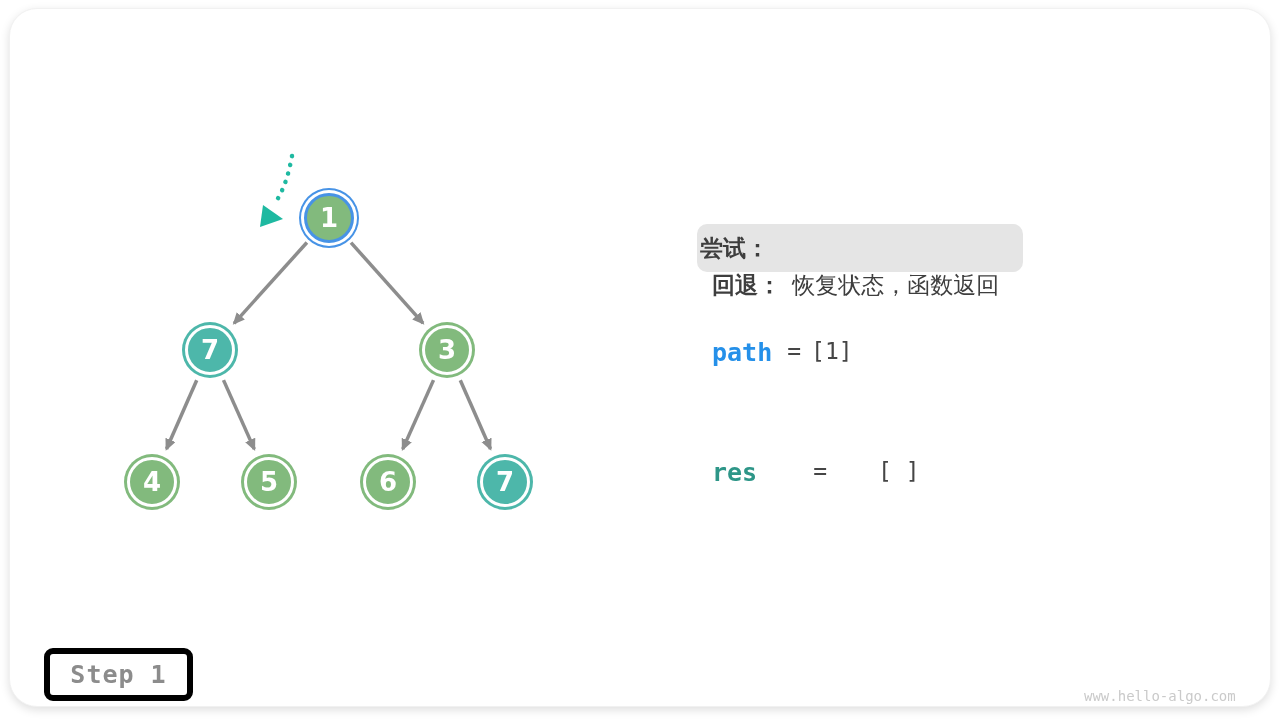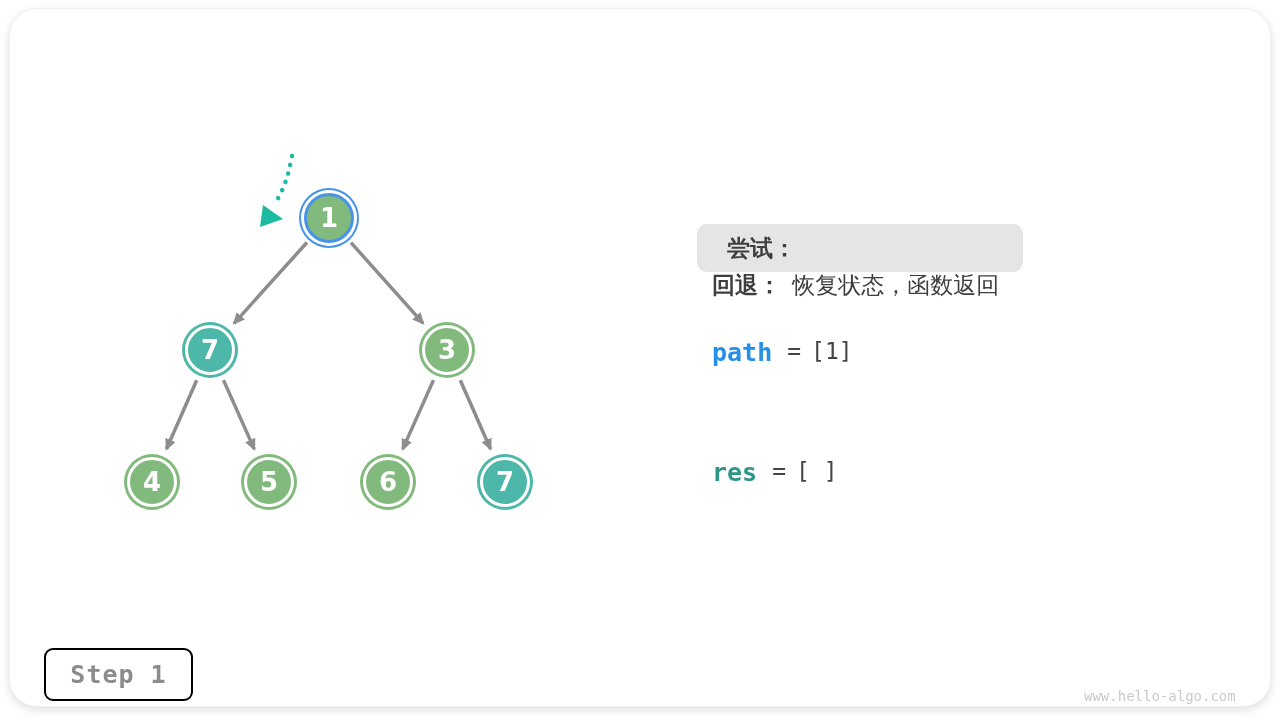--- a/index.html
+++ b/index.html
@@ -25,44 +25,44 @@
     font-family: "DejaVu Sans", sans-serif;
   }
   .node.green  { background: #82ba7d; border: 3px solid #ffffff; box-shadow: 0 0 0 3px #82ba7d; }
   .node.teal   { background: #4db7aa; border: 3px solid #ffffff; box-shadow: 0 0 0 3px #4db7aa; }
   .node.current{ background: #82ba7d; border: 3px solid #4793e6;
                  box-shadow: 0 0 0 3px #ffffff, 0 0 0 5px #4793e6; }
 
   .hint-try {
     position: absolute; left: 687px; top: 215px; width: 326px; height: 48px;
     background: #e5e5e5; border-radius: 10px;
-    display: flex; align-items: center; padding-left: 30px;
+    display: flex; align-items: center; padding-left: 3px;
     font-size: 23px; color: #3e3e3e; white-space: nowrap;
   }
   .hint-back {
     position: absolute; left: 702px; top: 261px;
     font-size: 23px; color: #3e3e3e; white-space: nowrap;
   }
   .hint-label { font-weight: bold; margin-right: 4px; }
 
   .code-line {
     position: absolute; left: 702px;
     display: flex; align-items: flex-start; white-space: pre;
     font-family: "DejaVu Sans Mono", monospace; color: #454545; font-size: 23px;
   }
   .code-line .var { font-weight: bold; font-size: 25px; }
   .code-line .eq  { margin: 0 10px 0 15px; }
   .line-path { top: 329px; }
-  .line-res  { top: 449px; }
+  .line-res  { top: 449px; gap: 41px; }
   .var-path  { color: #2590e9; }
   .var-res   { color: #2e9688; }
 
   .step-box {
     position: absolute; left: 34px; top: 639px; width: 149px; height: 53px;
-    border: 2px solid #000000; border-radius: 9px; background: #ffffff;
+    border: 6px solid #000000; border-radius: 9px; background: #ffffff;
     display: flex; align-items: center; justify-content: center;
     font-family: "DejaVu Sans Mono", monospace; font-weight: bold;
     font-size: 25px; color: #8c8c8c; letter-spacing: 1px;
   }
 
   .watermark {
     position: absolute; left: 1074px; top: 679px;
     font-family: "DejaVu Sans Mono", monospace; font-size: 14px; color: #cacaca;
   }
 </style>

